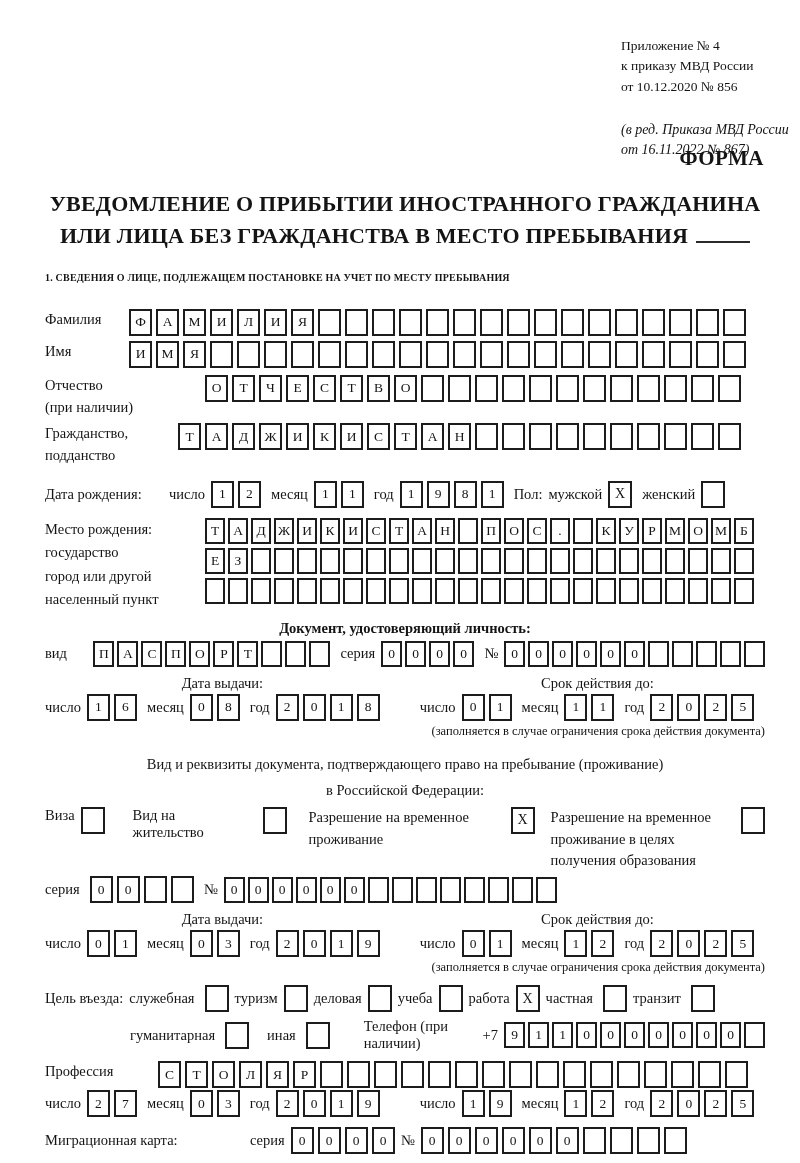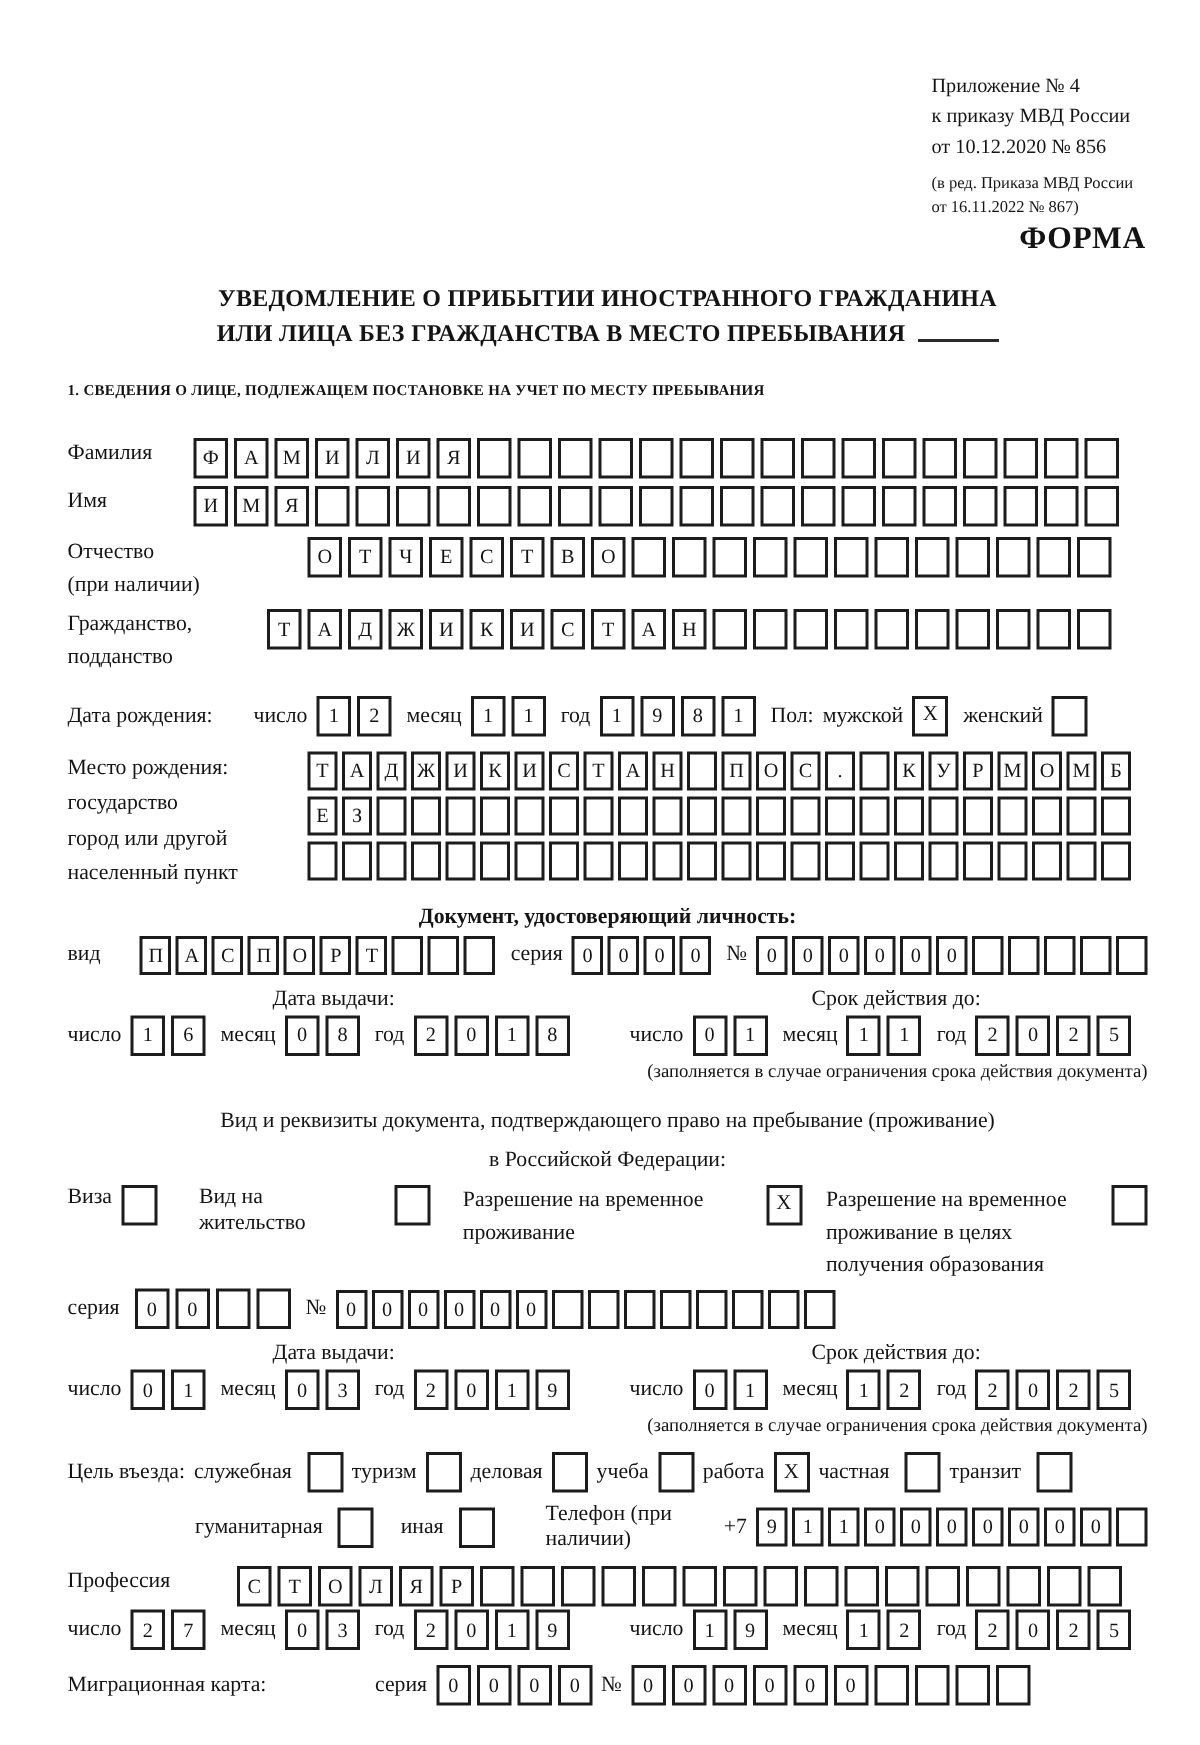--- a/index.html
+++ b/index.html
@@ -5,25 +5,25 @@
   html,body{margin:0;padding:0;background:#ffffff;}
   .page{
     position:relative;
     width:800px;height:1163px;
     background:#ffffff;
     color:#141414;
     font-family:"Liberation Serif","DejaVu Serif",serif;
     font-size:14.5px;
     overflow:hidden;
   }
-  .appendix{position:absolute;left:621px;top:47px;font-size:13.5px;line-height:1.5;}
-  .appendix .amend{margin-top:7px;font-size:11px;line-height:1.45;}
+  .appendix{position:absolute;left:621px;top:36px;font-size:13.5px;line-height:1.5;}
+  .appendix .amend{margin-top:23px;font-size:14px;line-height:1.45;font-style:italic;}
   .forma{position:absolute;top:146px;right:36px;font-weight:bold;font-size:21px;letter-spacing:.5px;}
   .content{padding:40px 35px 0 45px;}
-  .title{margin-top:148px;text-align:center;font-weight:bold;font-size:16px;line-height:1.45;letter-spacing:.2px;}
+  .title{margin-top:148px;text-align:center;font-weight:bold;font-size:22px;line-height:1.45;letter-spacing:.2px;}
   .blank-line{display:inline-block;width:54px;border-bottom:2px solid #2a2a2a;height:.9em;margin-left:8px;}
   .sec-h{margin-top:20px;font-weight:bold;font-size:10px;letter-spacing:.2px;}
   .frow{display:flex;align-items:flex-start;}
   .dg{display:flex;align-items:center;}
   .flabel{flex:none;line-height:1.5;}
   .cells{display:flex;gap:4px;}
   .cell{flex:none;box-sizing:border-box;width:23px;height:27px;border:2px solid #1c1c1c;
         display:flex;align-items:center;justify-content:center;font-size:13.5px;background:#fff;}
   .cells.c24{gap:3px;} .cells.c24 .cell{width:21px;height:26px;}
   .cells.c23{gap:3px;} .cells.c23 .cell{width:20px;height:26px;}

